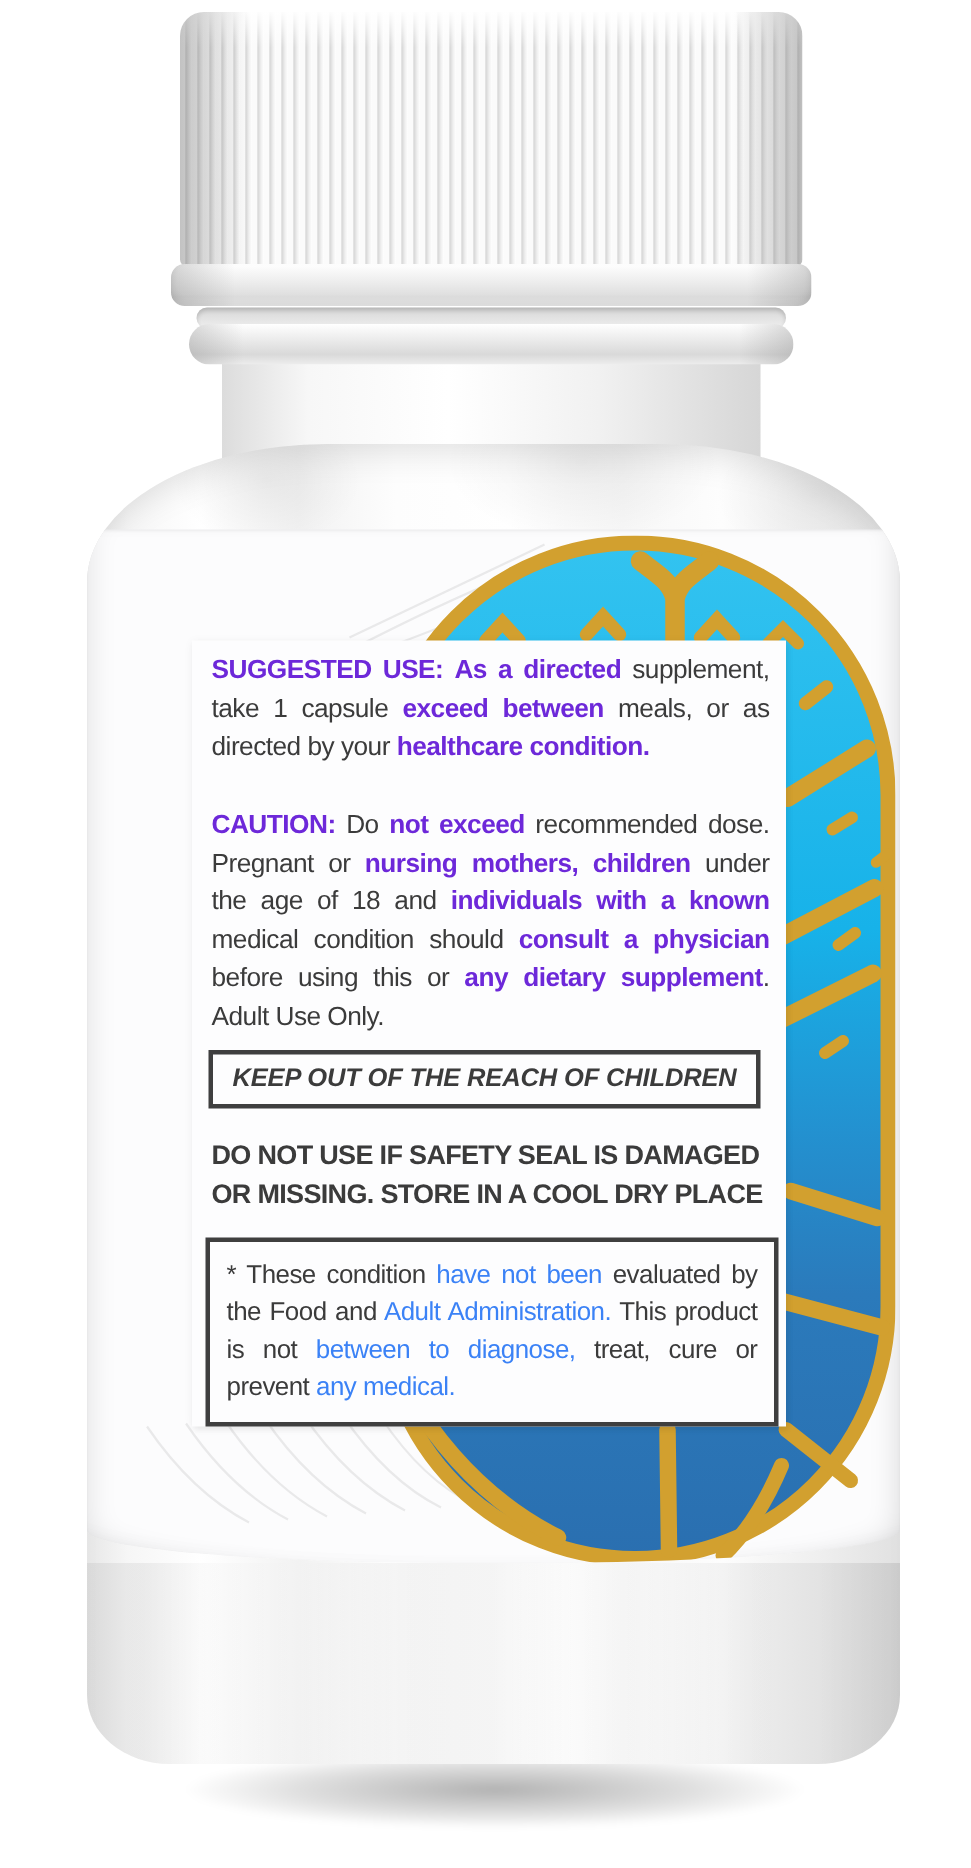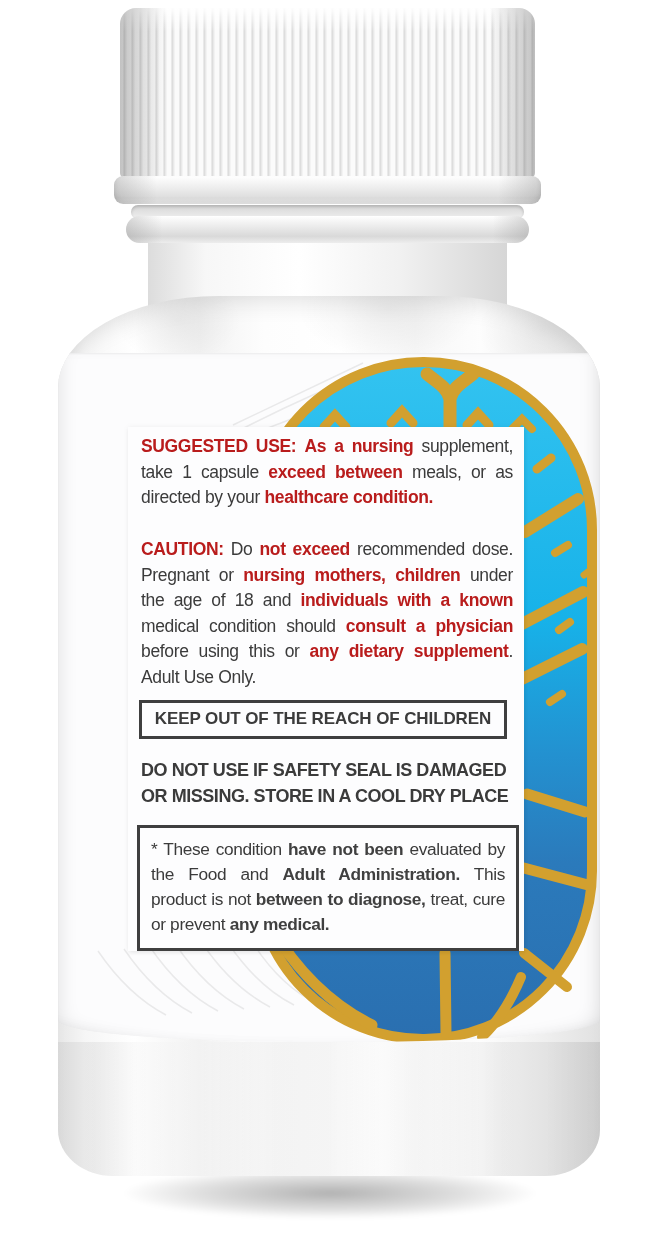--- a/index.html
+++ b/index.html
@@ -62,35 +62,35 @@
   .texture{position:absolute;left:0;top:0;width:542px;height:689px;}
   .blob{position:absolute;left:192px;top:4px;width:347px;height:687px;}
 
   
   .panel{position:absolute;left:70px;top:74px;width:396px;height:524px;
     background:#fdfdfe;box-shadow:0 0 6px rgba(0,0,0,.05),1px 2px 4px rgba(0,0,0,.06);}
   .tblock{position:absolute;}
   .para{font-size:17.5px;line-height:25.5px;font-weight:400;color:var(--text,#3b3b3b);
     text-align:justify;letter-spacing:-0.35px;}
   .para .w1{font-weight:400;}
-  .para .w2{font-weight:700;color:#b91c1c;}
+  .para .w2{font-weight:700;color:#6d28d9;}
   .txt-suggested{left:13px;top:7px;width:372px;}
   .txt-caution{left:13px;top:110px;width:372px;}
   .box-keepout{left:11px;top:273px;width:368px;box-sizing:border-box;
     border:3px solid #3f3f3f;padding:5px 4px 6px;
     font-size:17px;line-height:22px;font-weight:700;color:var(--text,#3b3b3b);
-    text-align:center;letter-spacing:-0.1px;}
+    text-align:center;letter-spacing:-0.1px;font-style:italic;}
   .txt-safety{left:13px;top:330px;width:378px;
     font-size:18px;line-height:26px;font-weight:700;color:var(--text,#3b3b3b);
     letter-spacing:-0.45px;}
   .box-disclaimer{left:9px;top:398px;width:382px;box-sizing:border-box;
     border:3px solid #3f3f3f;padding:9px 11px 11px;
     font-size:17.3px;line-height:25px;color:var(--text,#3b3b3b);
     text-align:justify;letter-spacing:-0.35px;}
-  .box-disclaimer .w2{font-weight:700;color:#404040;}
+  .box-disclaimer .w2{font-weight:400;color:#3b82f6;}
 </style>
 </head>
 <body>
 
 <div id="stage">
 
   <div class="floor-shadow"></div>
 
   <div class="cap"></div>
   <div class="cap-rim"></div>
@@ -147,21 +147,21 @@
           <path d="M270 510 L338 528" stroke-width="11"></path>
           <path d="M274 596 L317 630" stroke-width="10"></path>
           <path d="M22 572 Q 62 638 122 668" stroke-width="11"></path>
           <path d="M195 596 L196 676" stroke-width="11"></path>
           <path d="M271 620 Q 255 658 232 680" stroke-width="10"></path>
         </g>
       </svg>
 
       <div class="panel">
 
-        <div class="tblock para txt-suggested"><span class="w2">SUGGESTED USE:</span><span class="w1">  </span><span class="w2">As a nursing</span><span class="w1"> supplement, take 1 capsule </span><span class="w2">exceed between</span><span class="w1"> meals, or as directed by your </span><span class="w2">healthcare condition.</span></div>
+        <div class="tblock para txt-suggested"><span class="w2">SUGGESTED USE:</span><span class="w1">  </span><span class="w2">As a directed</span><span class="w1"> supplement, take 1 capsule </span><span class="w2">exceed between</span><span class="w1"> meals, or as directed by your </span><span class="w2">healthcare condition.</span></div>
 
         <div class="tblock para txt-caution"><span class="w2">CAUTION:</span><span class="w1">  Do </span><span class="w2">not exceed</span><span class="w1"> recommended dose. Pregnant or </span><span class="w2">nursing mothers, children</span><span class="w1"> under the age of 18 and </span><span class="w2">individuals with a known</span><span class="w1"> medical condition should </span><span class="w2">consult a physician</span><span class="w1"> before using this or </span><span class="w2">any dietary supplement</span><span class="w1">. Adult Use Only.</span></div>
 
         <div class="tblock box-keepout">KEEP OUT OF THE REACH OF CHILDREN</div>
 
         <div class="tblock txt-safety">DO NOT USE IF SAFETY SEAL IS DAMAGED<br>OR MISSING. STORE IN A COOL DRY PLACE</div>
 
         <div class="tblock box-disclaimer"><span class="w1">* These condition </span><span class="w2">have not been</span><span class="w1"> evaluated by the Food and </span><span class="w2">Adult Administration.</span><span class="w1"> This product is not </span><span class="w2">between to diagnose,</span><span class="w1"> treat, cure or prevent </span><span class="w2">any medical.</span></div>
 
       </div>

